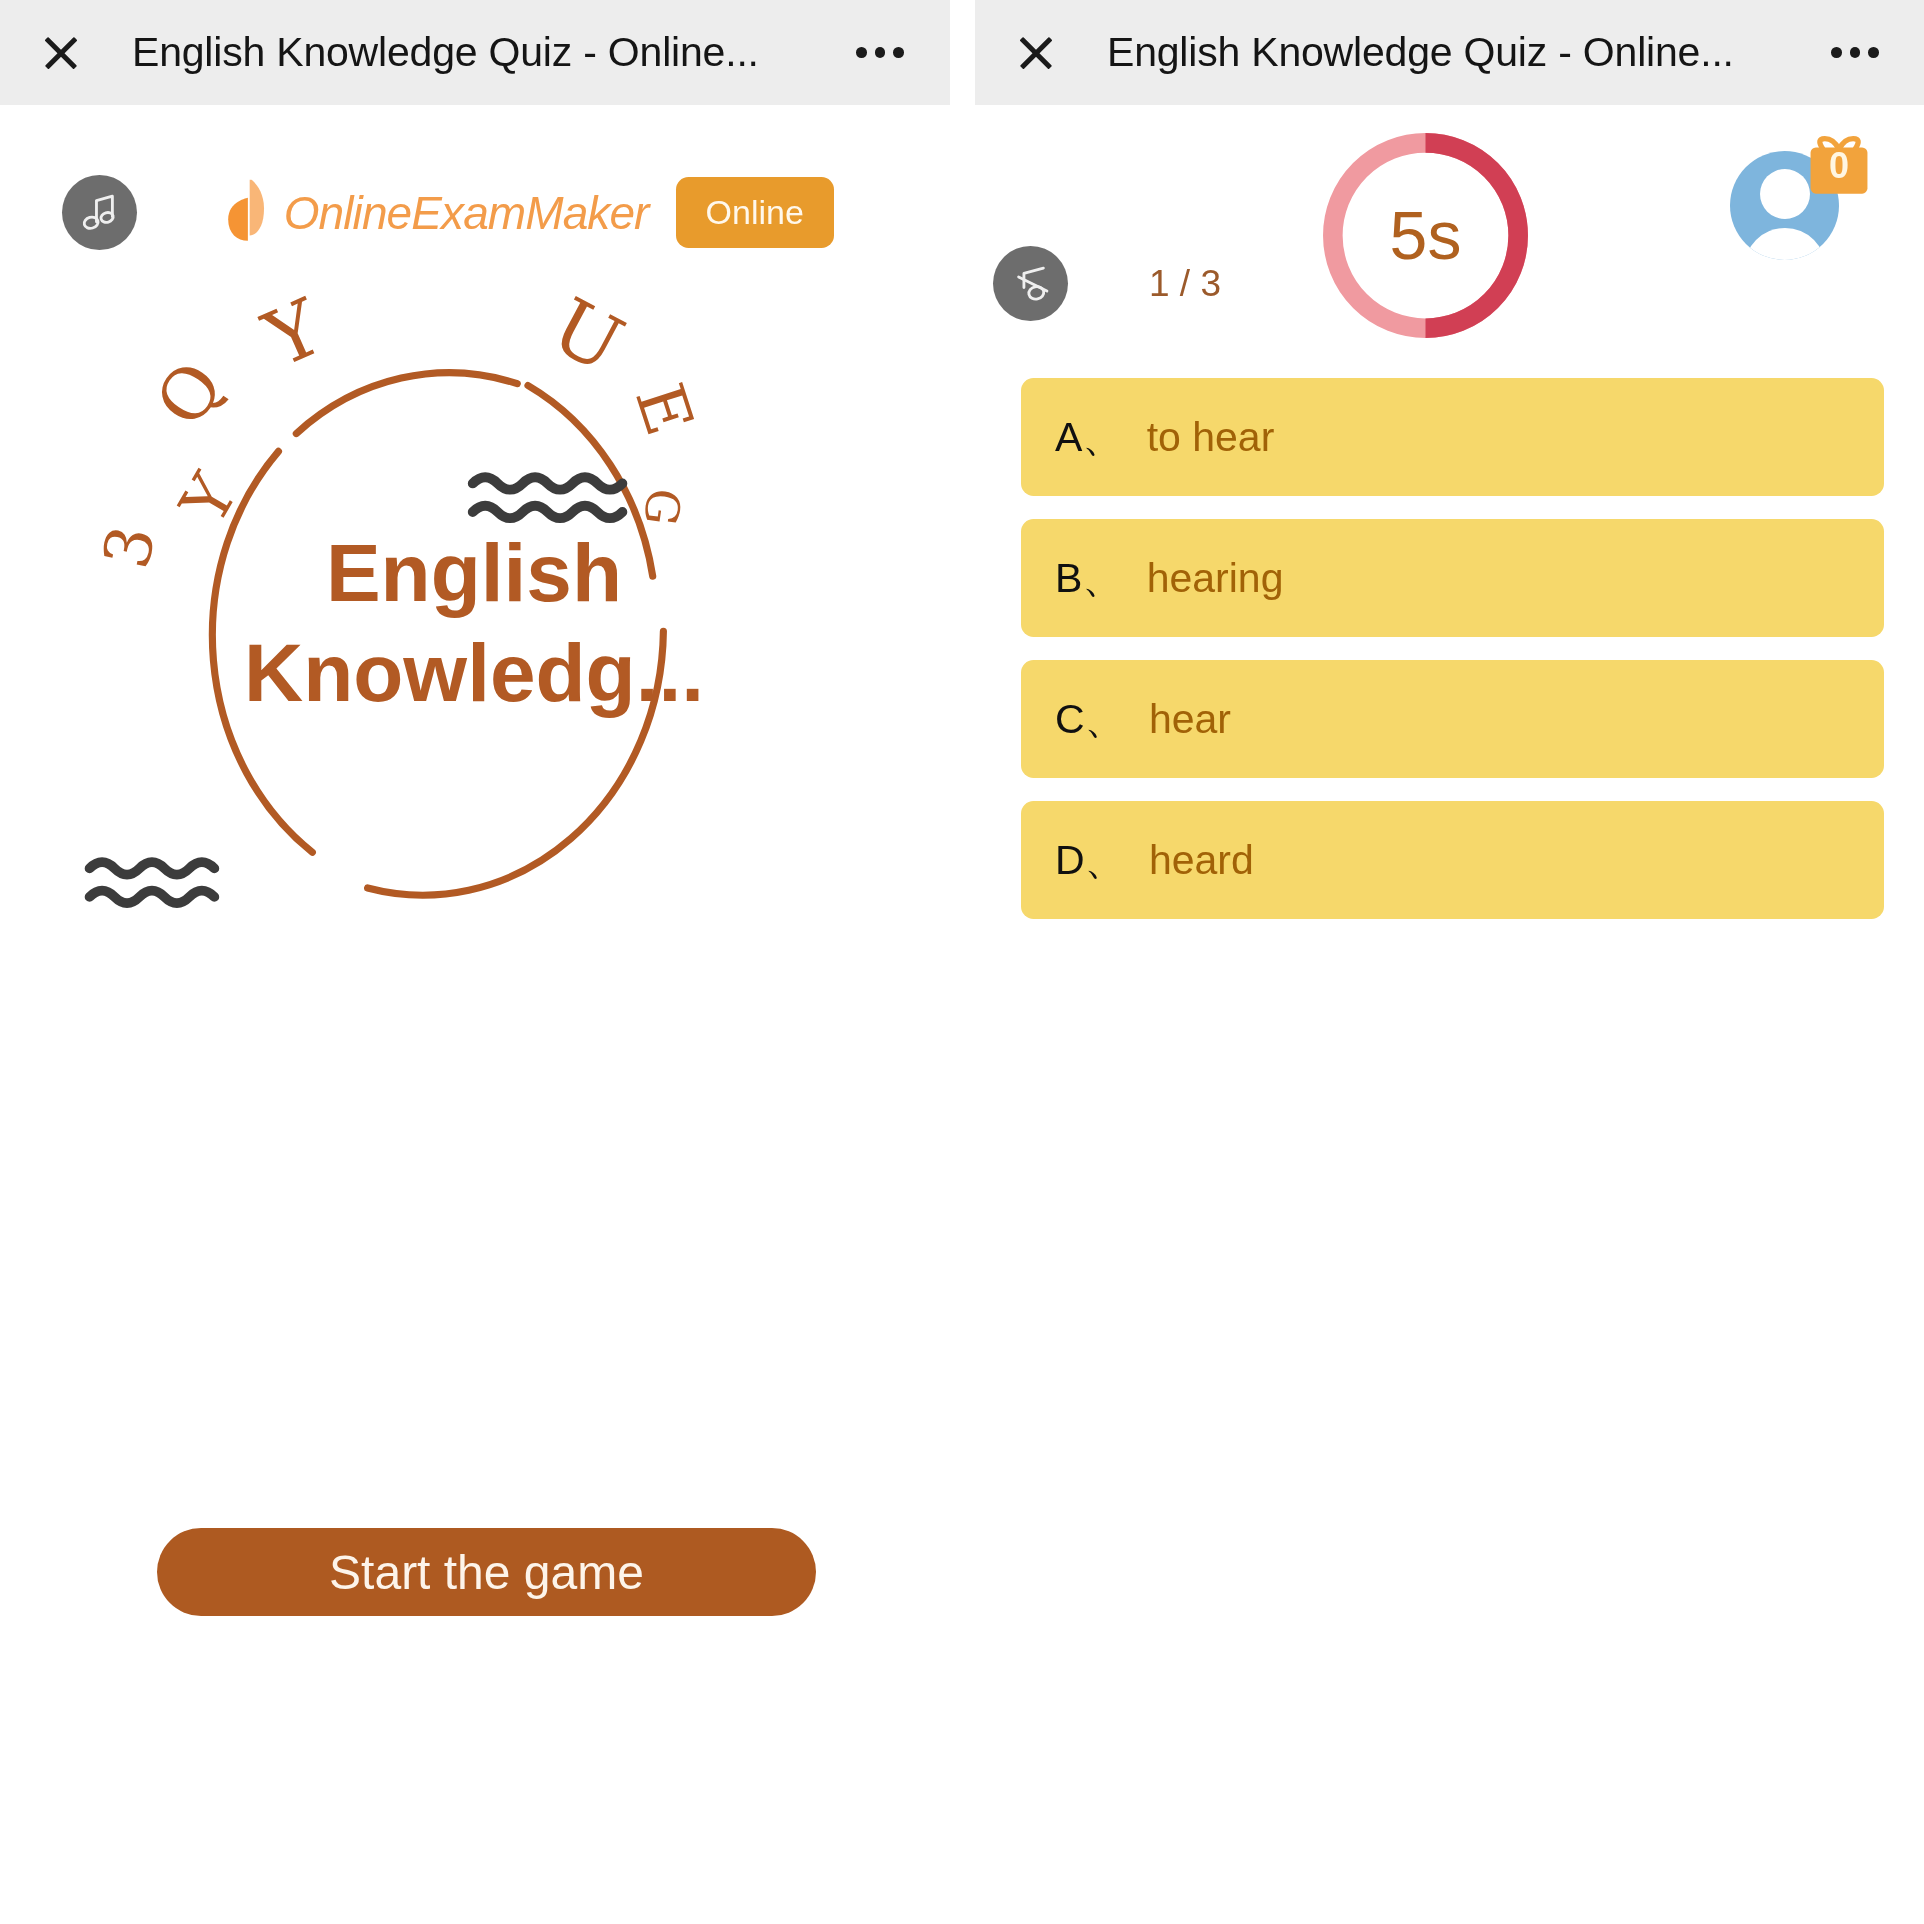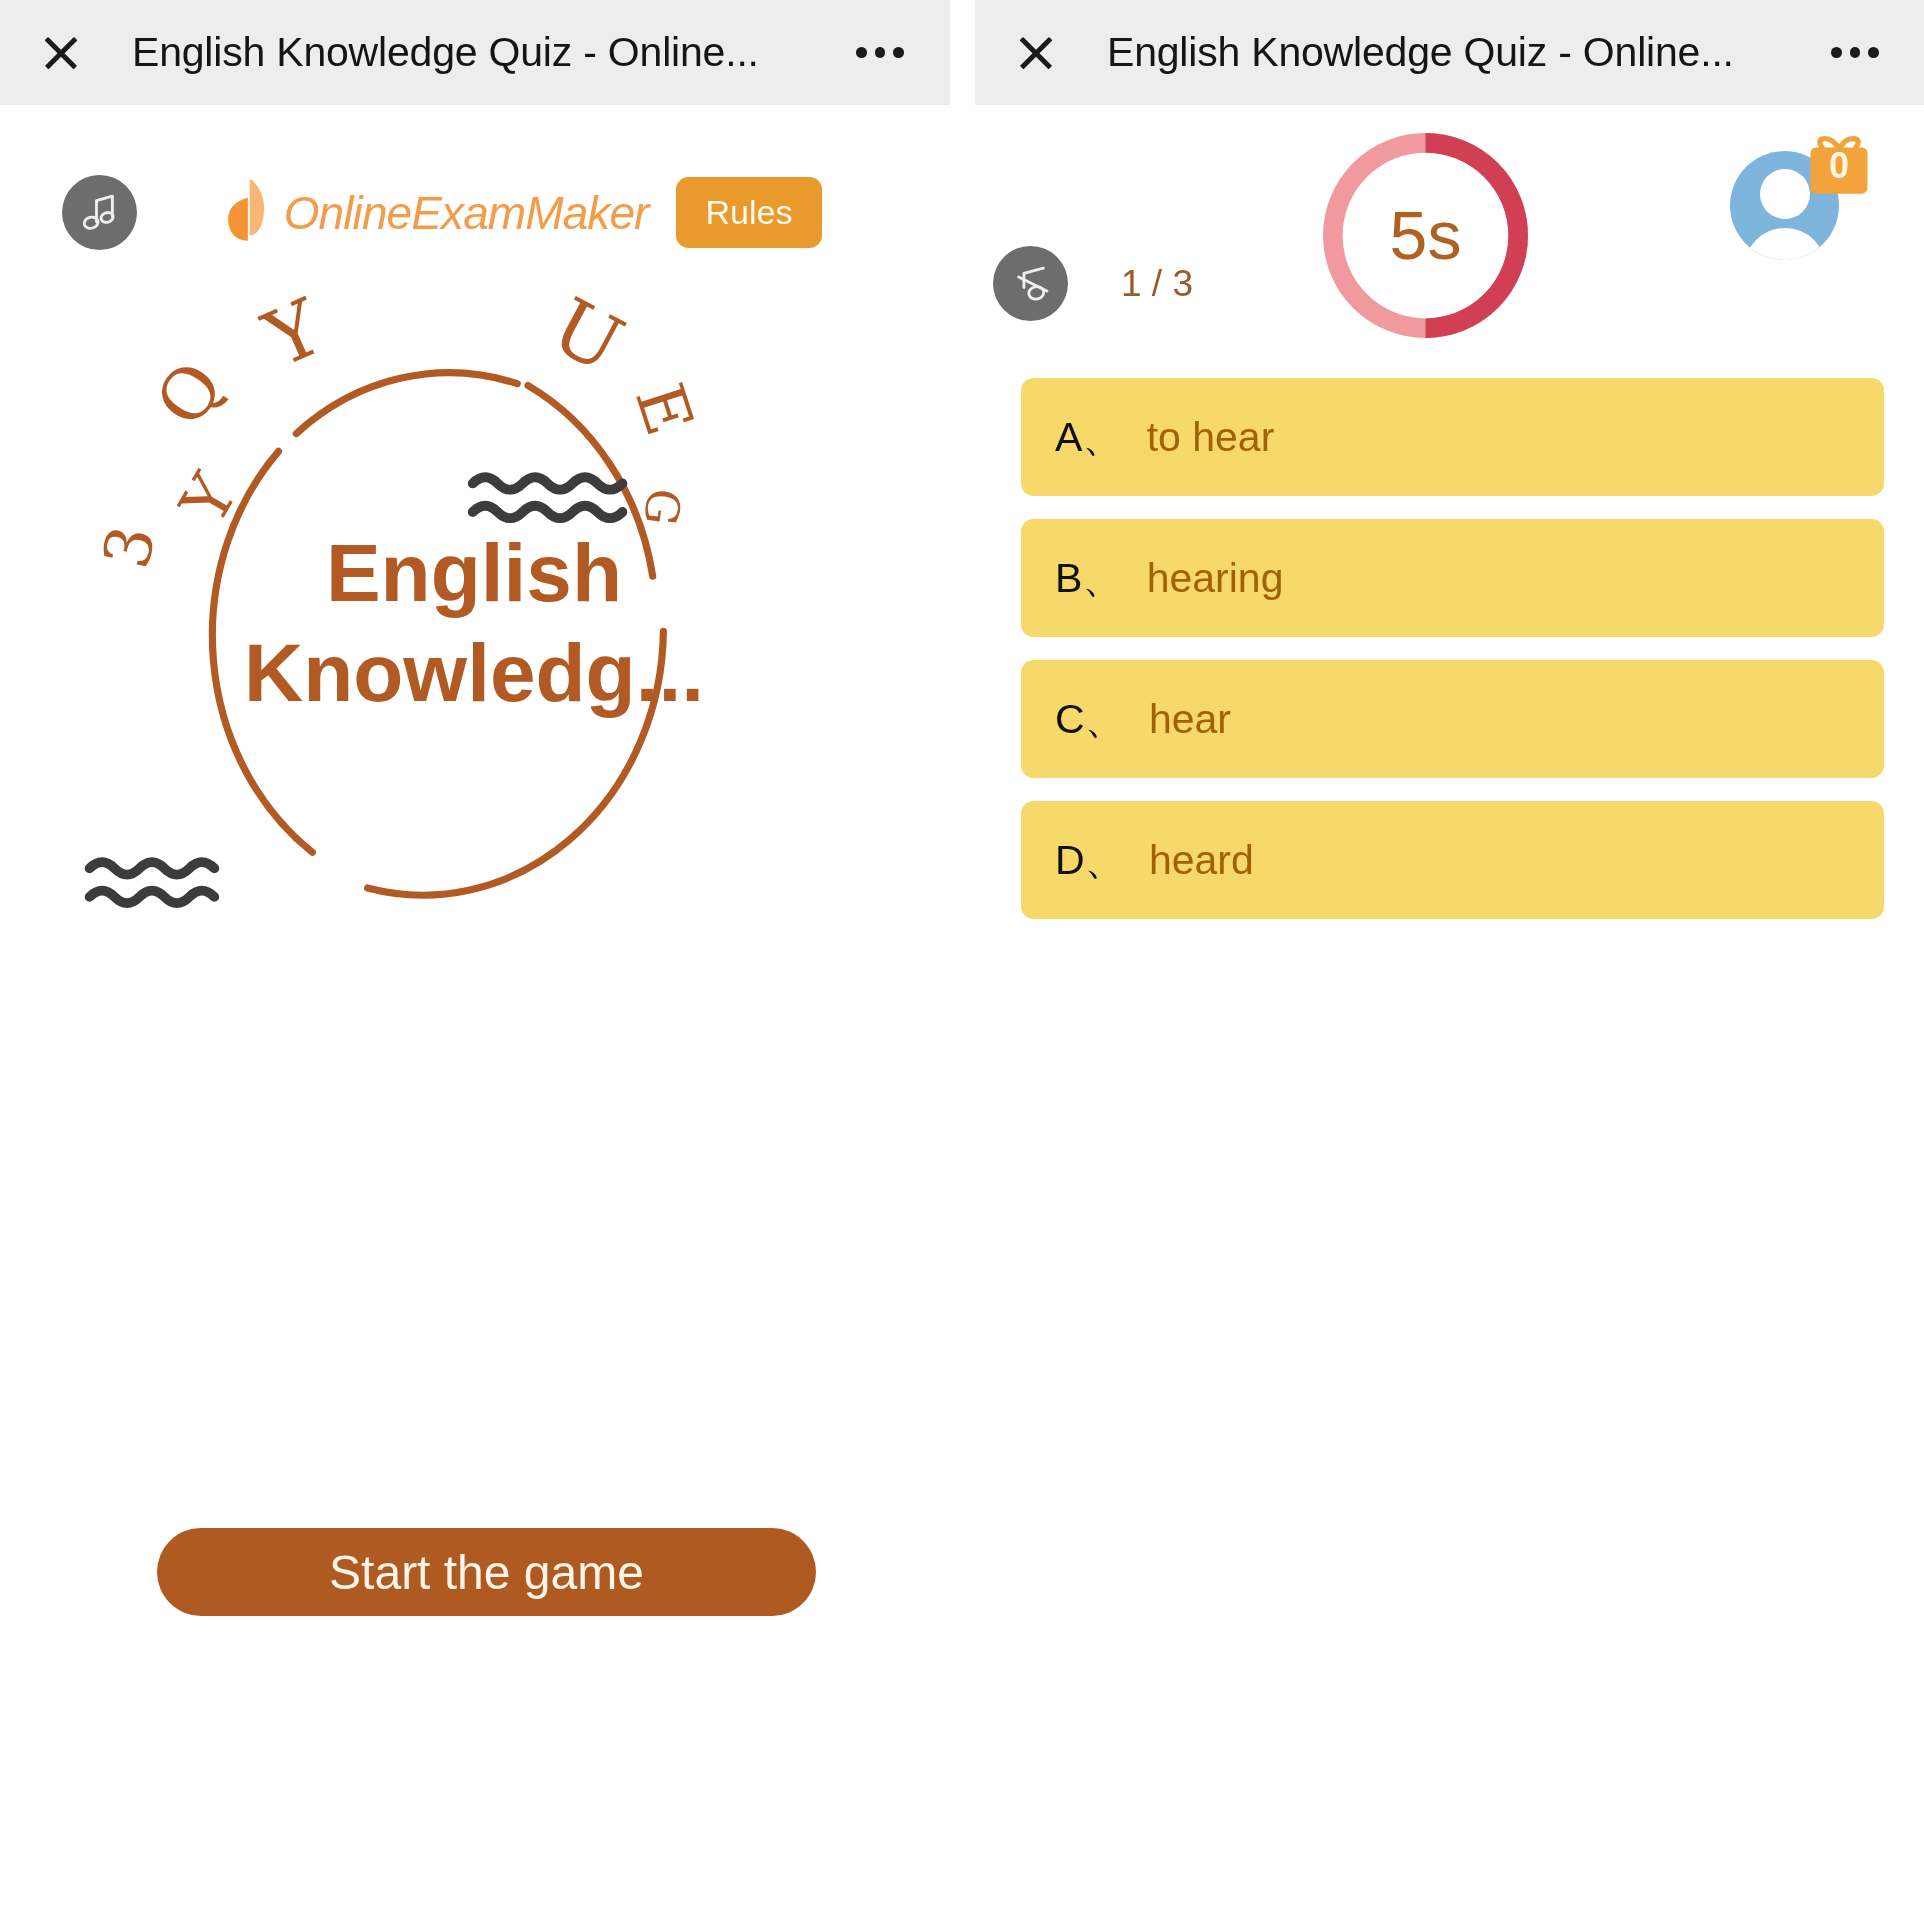--- a/index.html
+++ b/index.html
@@ -184,21 +184,21 @@
     display: flex;
     align-items: center;
     padding: 125px 0 0 0;
     position: relative;
     height: 232px;
     box-sizing: border-box;
   }
   .quiz-top .round-btn { margin-left: 18px; }
 
   .progress-count {
-    margin-left: 53px;
+    margin-left: 81px;
     font-size: 37px;
     color: #9b5a2b;
     white-space: nowrap;
   }
 
   .timer {
     position: absolute;
     left: 340px;
     top: 19.6px;
     width: 221px;
@@ -342,21 +342,21 @@
       <div class="brand">
         <span class="brand-leaf">
           <svg width="52" height="70" viewBox="0 0 58 78">
             <path d="M34 2 C34 2 48 12 48 34 C48 54 40 64 32 64 L32 2 Z" fill="#f9b677"></path>
             <path d="M30 22 C30 22 8 26 8 46 C8 62 18 70 30 70 Z" fill="#f59434"></path>
           </svg>
         </span>
         <span class="brand-text">OnlineExamMaker</span>
       </div>
 
-      <button class="rules-btn">Rules</button>
+      <button class="rules-btn">Online</button>
     </div>
 
     <div class="circle-art">
       <svg width="891" height="713" viewBox="0 0 1000 800">
 
         <path d="M 560 116
                  A 270 300 0 0 1 700 330" fill="none" stroke="#b25a24" stroke-width="8" stroke-linecap="round"></path>
         <path d="M 712 392
                  A 270 300 0 0 1 380 680" fill="none" stroke="#b25a24" stroke-width="8" stroke-linecap="round"></path>
         <path d="M 318 640

